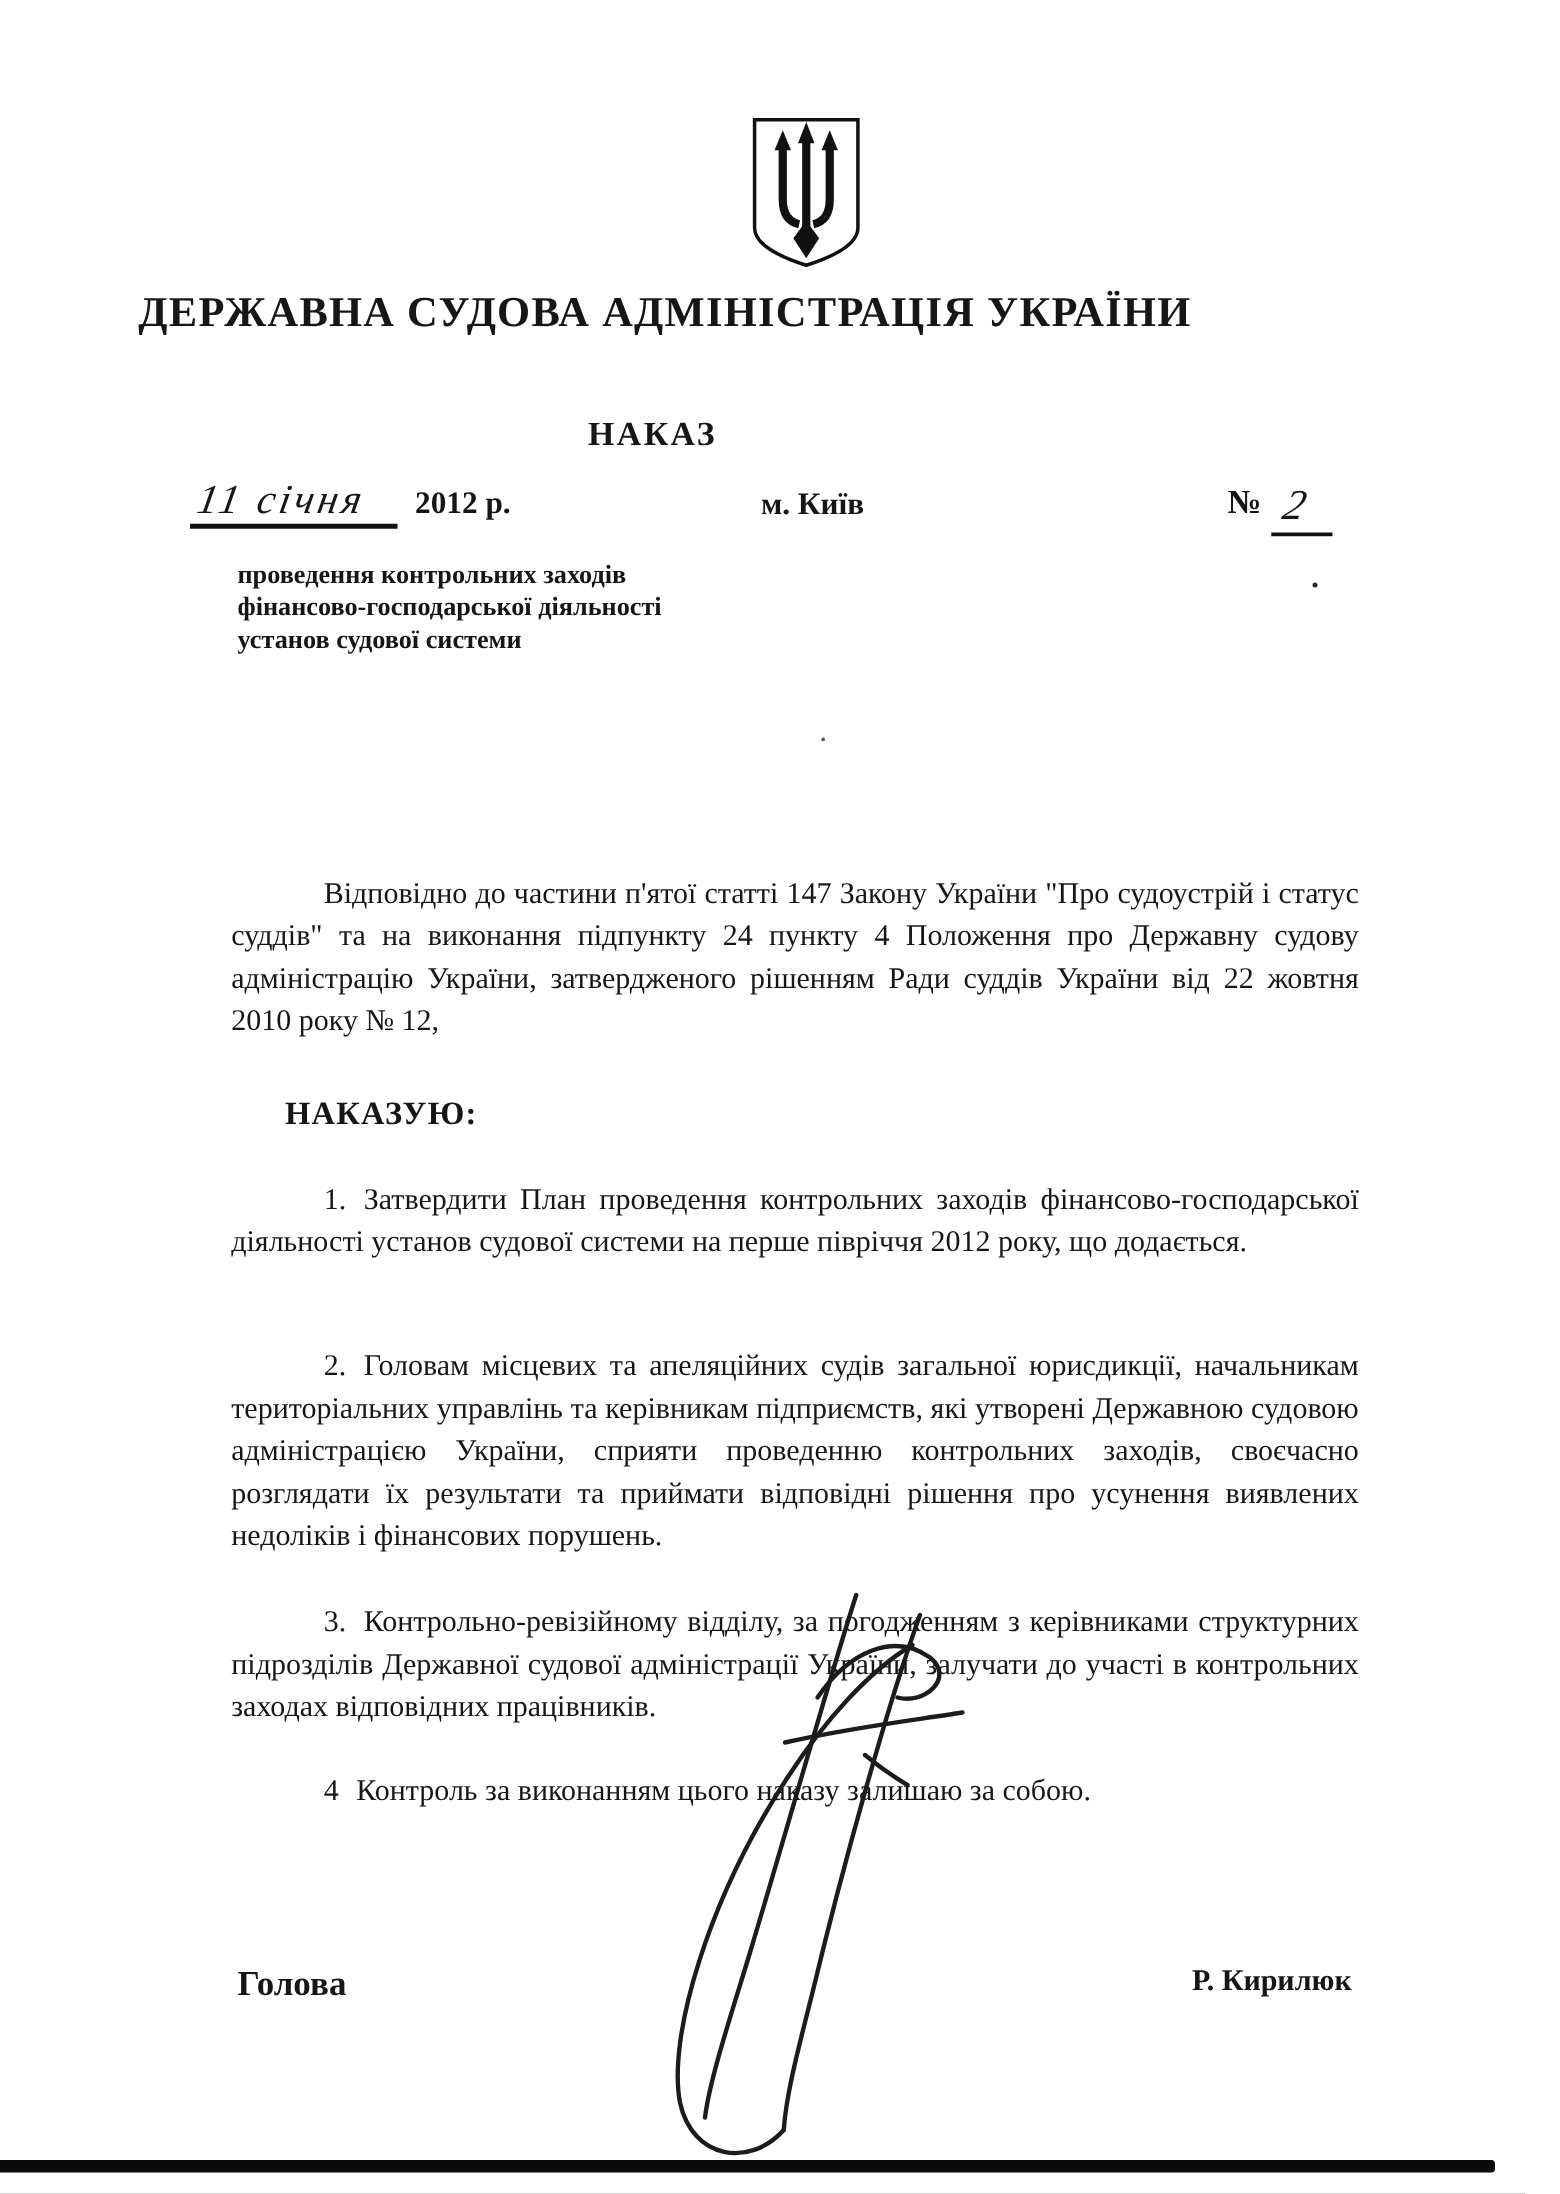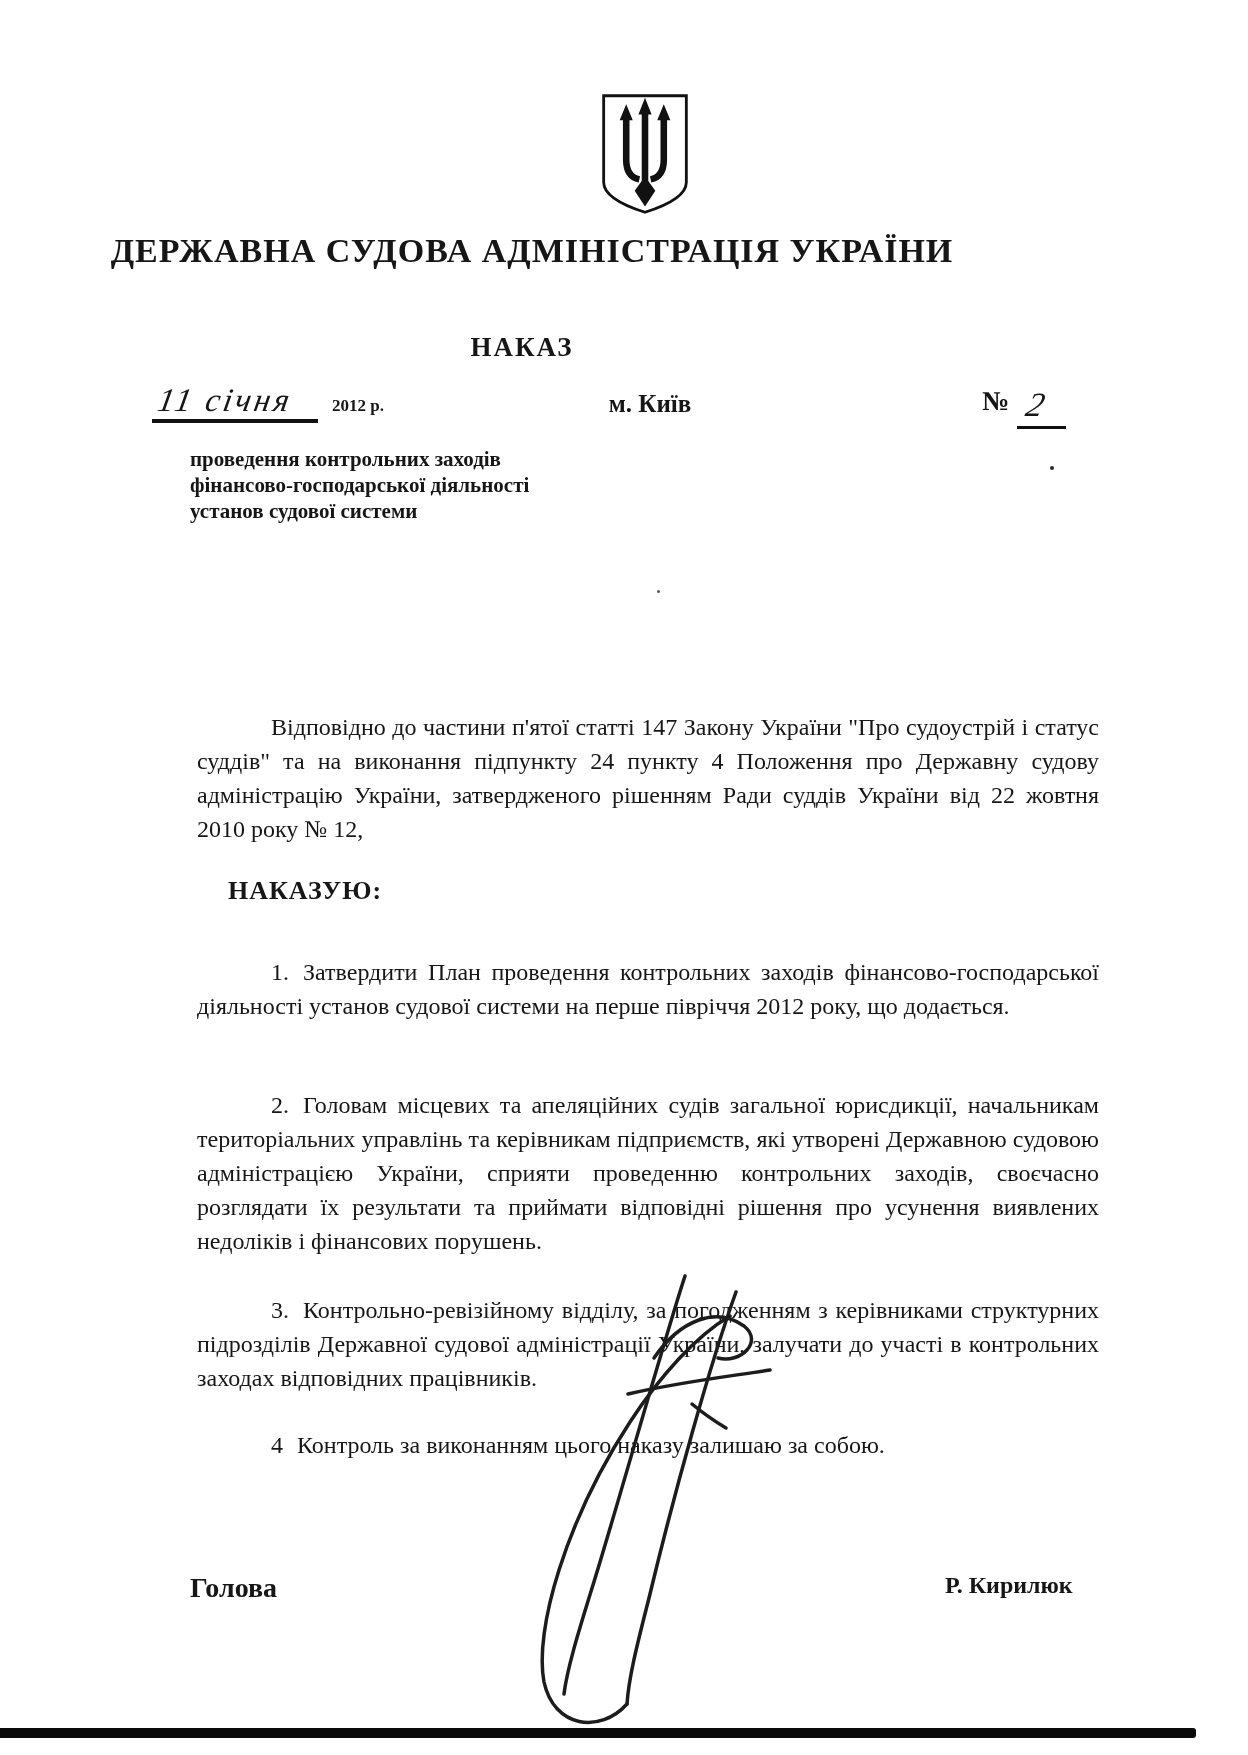--- a/index.html
+++ b/index.html
@@ -33,21 +33,21 @@
     transform:skewX(-10deg);
     display:inline-block;
     font-size:33px;
   }
   .date-hand-wrap{
     display:inline-block;
     border-bottom:4px solid #111;
     padding:0 26px 0 6px;
     margin-right:10px;
   }
-  .date-printed{font-size:17px;font-weight:700;margin-top:48px;}
+  .date-printed{font-size:25px;font-weight:700;margin-top:48px;}
   .city{position:absolute;left:560px;top:8px;width:180px;text-align:center;font-size:25px;font-weight:700;}
   .number-group{position:absolute;left:982px;top:4px;}
   .number-label{font-size:27px;font-weight:700;vertical-align:top;}
   .number-hand-wrap{
     display:inline-block;
     border-bottom:3px solid #111;
     padding:0 22px 2px 10px;
     margin-left:8px;
   }
   .number-hand{font-size:34px;font-style:italic;transform:skewX(-14deg);display:inline-block;}
@@ -55,30 +55,30 @@
   .body-col{left:185px;width:902px;font-size:24px;line-height:34px;text-align:justify;}
   .preamble{top:698px;text-indent:74px;}
   .order-word{left:228px;top:876px;font-size:26px;font-weight:700;letter-spacing:1px;}
   .item1{top:943px;}
   .item2{top:1076px;}
   .item3{top:1281px;}
   .item4{top:1416px;text-align:left;}
   .item{ text-indent:74px;}
   .item .num{padding-right:14px;}
   .footer-title{left:190px;top:1572px;font-size:28px;font-weight:700;}
-  .footer-name{left:945px;top:1572px;width:145px;font-size:24px;font-weight:700;text-align:left;white-space:nowrap;}
+  .footer-name{left:945px;top:1572px;width:145px;font-size:24px;font-weight:700;text-align:center;white-space:nowrap;}
   .signature{left:478px;top:1262px;width:336px;height:478px;z-index:5;}
   .scan-line{
     left:0;top:1728px;width:1196px;height:10px;
     background:#0a0a0a;
     border-radius:0 3px 3px 0;
   }
   .speck1{left:1050px;top:466px;width:4px;height:4px;background:#2b2b2b;border-radius:50%;}
   .speck2{left:657px;top:590px;width:3px;height:3px;background:#555;border-radius:50%;}
-  p{margin:12px;}
+  p{margin:0;}
 </style>
 </head>
 <body>
 
 <div class="page">
 
   <div class="abs emblem">
     <svg viewBox="0 0 100 132" width="94" height="124" aria-hidden="true">
       <path d="M6 4 H94 V96 Q94 114 50 128 Q6 114 6 96 Z" fill="none" stroke="#111" stroke-width="3"></path>
       <path d="M50 18 V98" fill="none" stroke="#111" stroke-width="7"></path>

